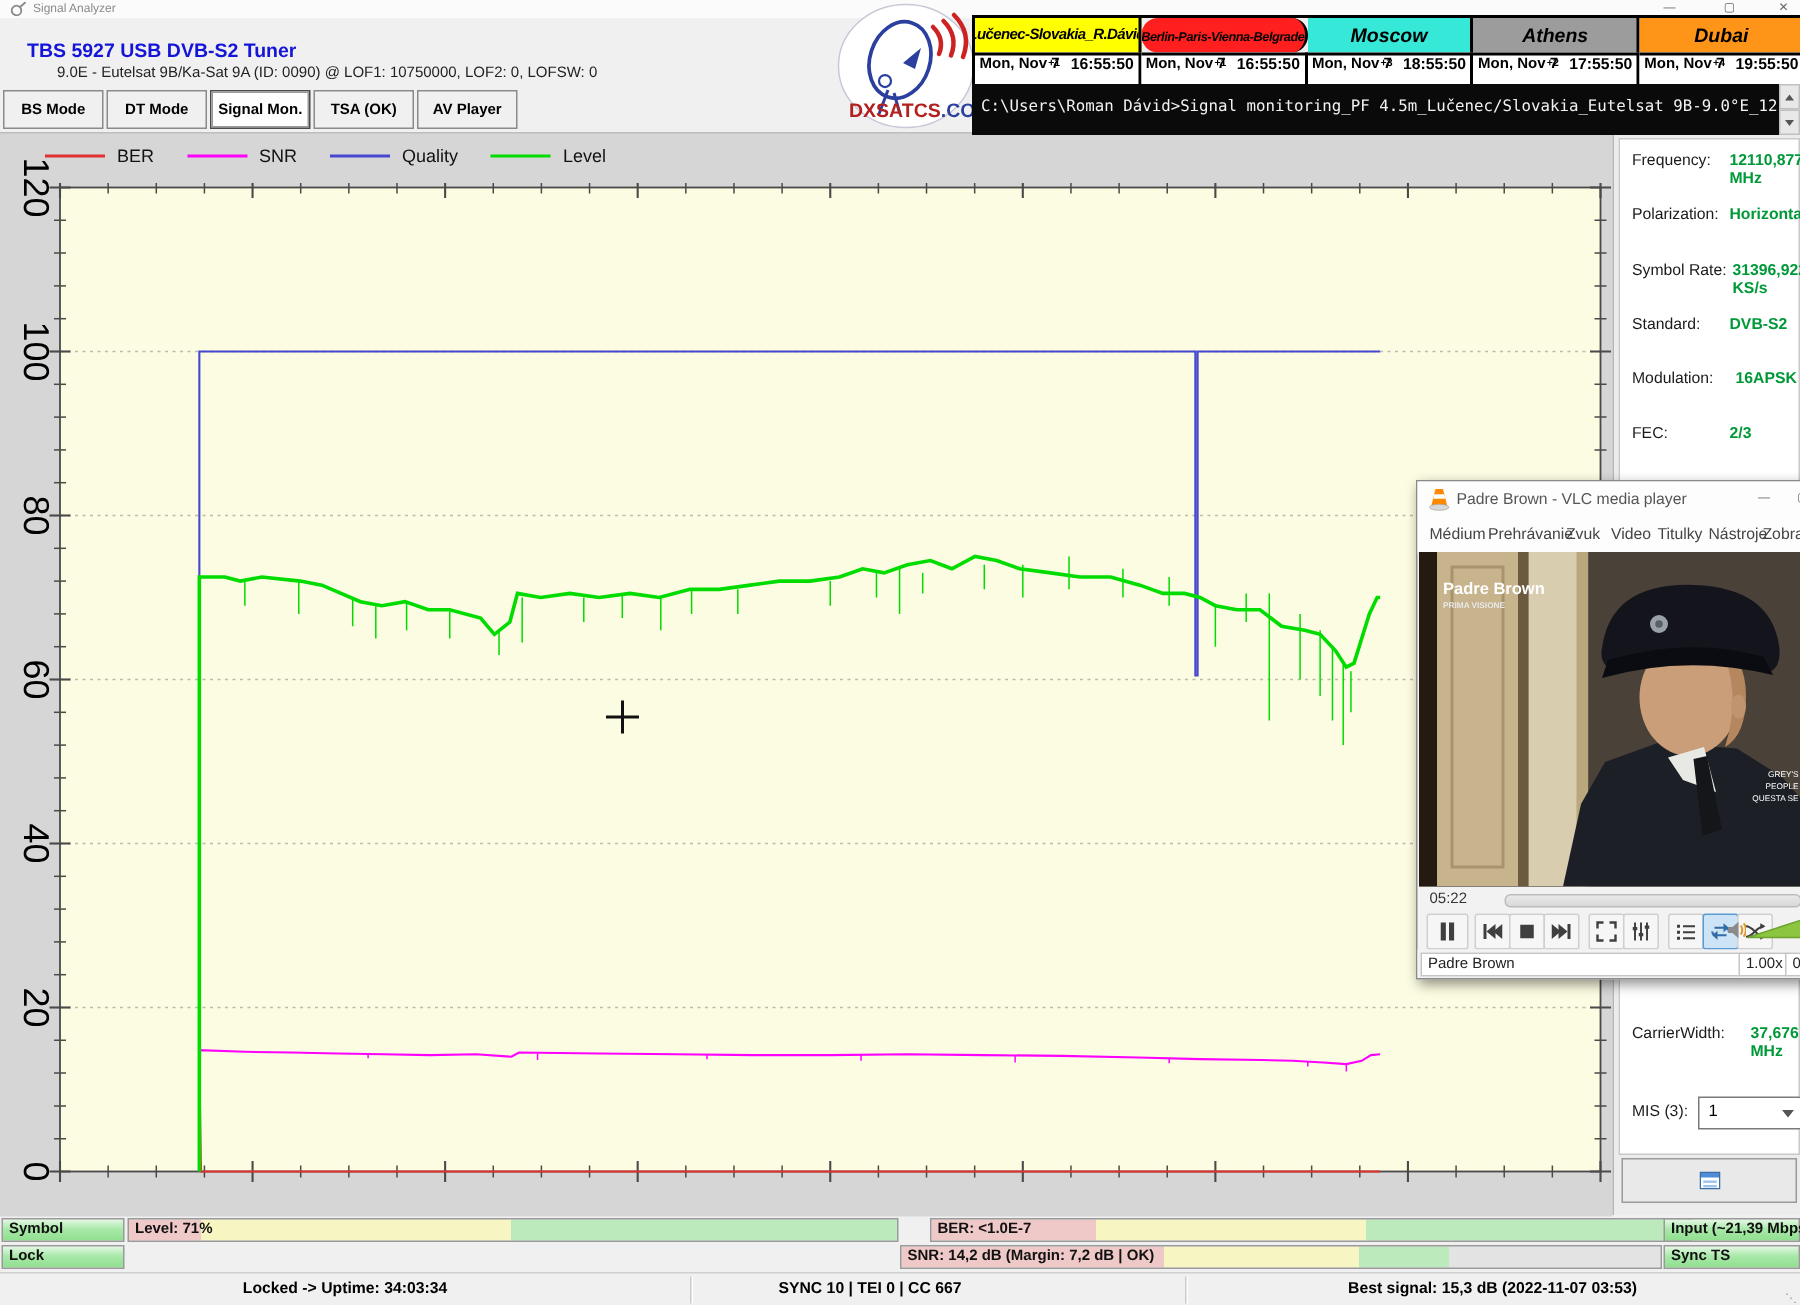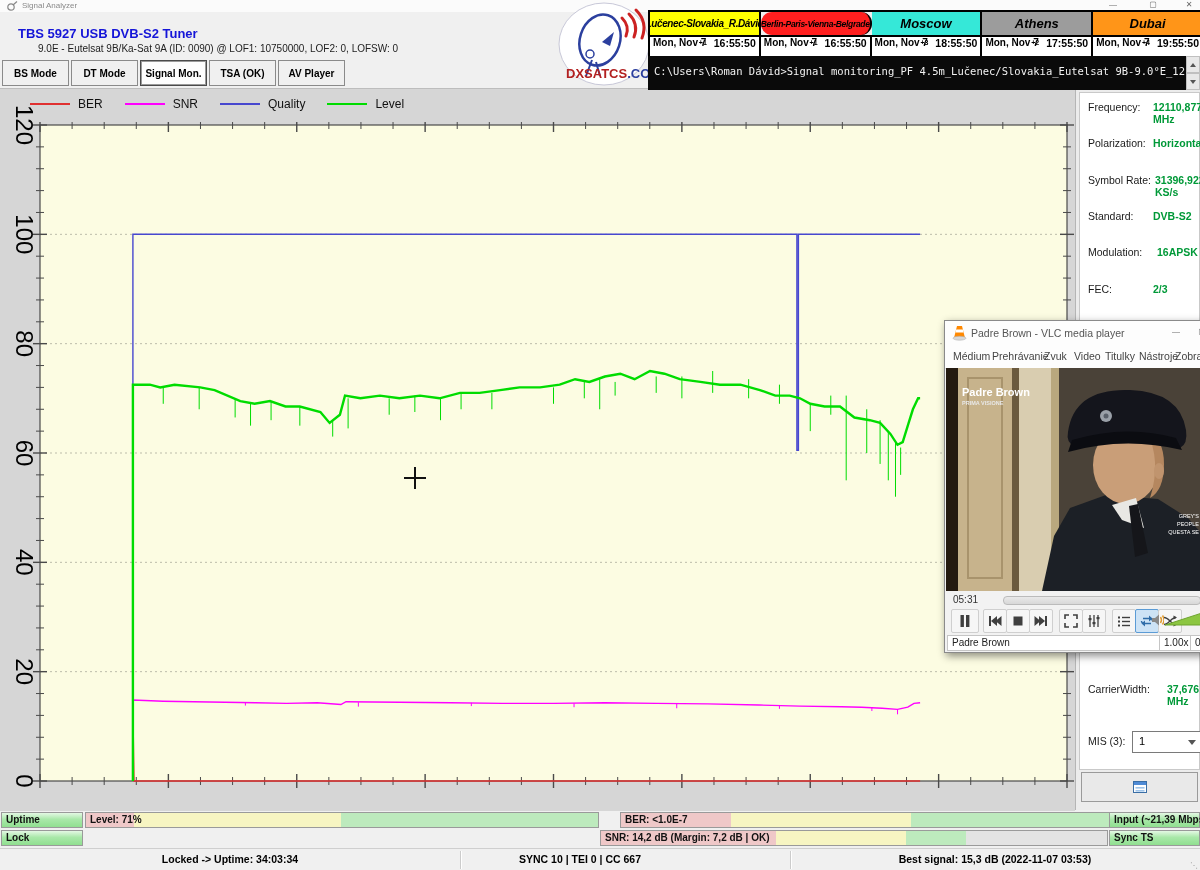--- a/index.html
+++ b/index.html
@@ -481,21 +481,21 @@
         <polygon points="183,138 192,136 202,185 189,189" fill="#15161a"></polygon>
         <text x="16" y="28" font-size="11" font-weight="bold" fill="#ffffff" font-family="Liberation Sans, sans-serif">Padre Brown</text>
         <text x="16" y="37" font-size="5.5" font-weight="bold" fill="#e8e8e8" font-family="Liberation Sans, sans-serif">PRIMA VISIONE</text>
         <text x="253" y="150" font-size="5.5" fill="#ffffff" text-anchor="end" font-family="Liberation Sans, sans-serif">GREY'S</text>
         <text x="253" y="158" font-size="5.5" fill="#ffffff" text-anchor="end" font-family="Liberation Sans, sans-serif">PEOPLE</text>
         <text x="253" y="166" font-size="5.5" fill="#ffffff" text-anchor="end" font-family="Liberation Sans, sans-serif">QUESTA SE</text>
       </svg>
     </div>
 
     <div class="abs" id="vlc-timebar">
-      <div class="abs" id="vlc-elapsed">05:31</div>
+      <div class="abs" id="vlc-elapsed">05:22</div>
       <div class="abs" id="vlc-seek"></div>
     </div>
 
     <div class="abs" id="vlc-controls">
       <div class="vbtn big" style="left:6px">
         <svg width="14" height="14" viewBox="0 0 14 14">
           <rect x="2.5" y="1" width="3.4" height="12" fill="#3f3f3f"></rect>
             <rect x="8" y="1" width="3.4" height="12" fill="#3f3f3f"></rect>
         </svg>
       </div>
@@ -568,21 +568,21 @@
     </div>
 
     <div class="abs" id="vlc-statusbar">
       <div class="vfield" style="left:2px;width:208px">Padre Brown</div>
       <div class="vfield" style="left:214px;width:27px">1.00x</div>
       <div class="vfield" style="left:245px;width:12px">05:</div>
     </div>
   </div>
 
   <div class="abs greenbar" style="left:1px;top:812px;width:80px;height:14px">
-    <div class="gauge-label">Uptime</div>
+    <div class="gauge-label">Symbol</div>
   </div>
   <div class="abs gauge" style="left: 85px; top: 812px; width: 512px; height: 14px; background: linear-gradient(90deg, rgb(239, 200, 200) 0%, rgb(239, 200, 200) 9.4%, rgb(247, 245, 194) 9.4%, rgb(247, 245, 194) 49.8%, rgb(189, 234, 189) 49.8%, rgb(189, 234, 189) 100%);">
     <div class="gauge-label">Level: 71%</div>
   </div>
   <div class="abs gauge" style="left: 620px; top: 812px; width: 506px; height: 14px; background: linear-gradient(90deg, rgb(239, 200, 200) 0%, rgb(239, 200, 200) 21.7%, rgb(247, 245, 194) 21.7%, rgb(247, 245, 194) 57.3%, rgb(189, 234, 189) 57.3%, rgb(189, 234, 189) 100%);">
     <div class="gauge-label">BER: &lt;1.0E-7</div>
   </div>
   <div class="abs greenbar" style="left:1109px;top:812px;width:89px;height:14px">
     <div class="gauge-label">Input (~21,39 Mbps)</div>
   </div>

